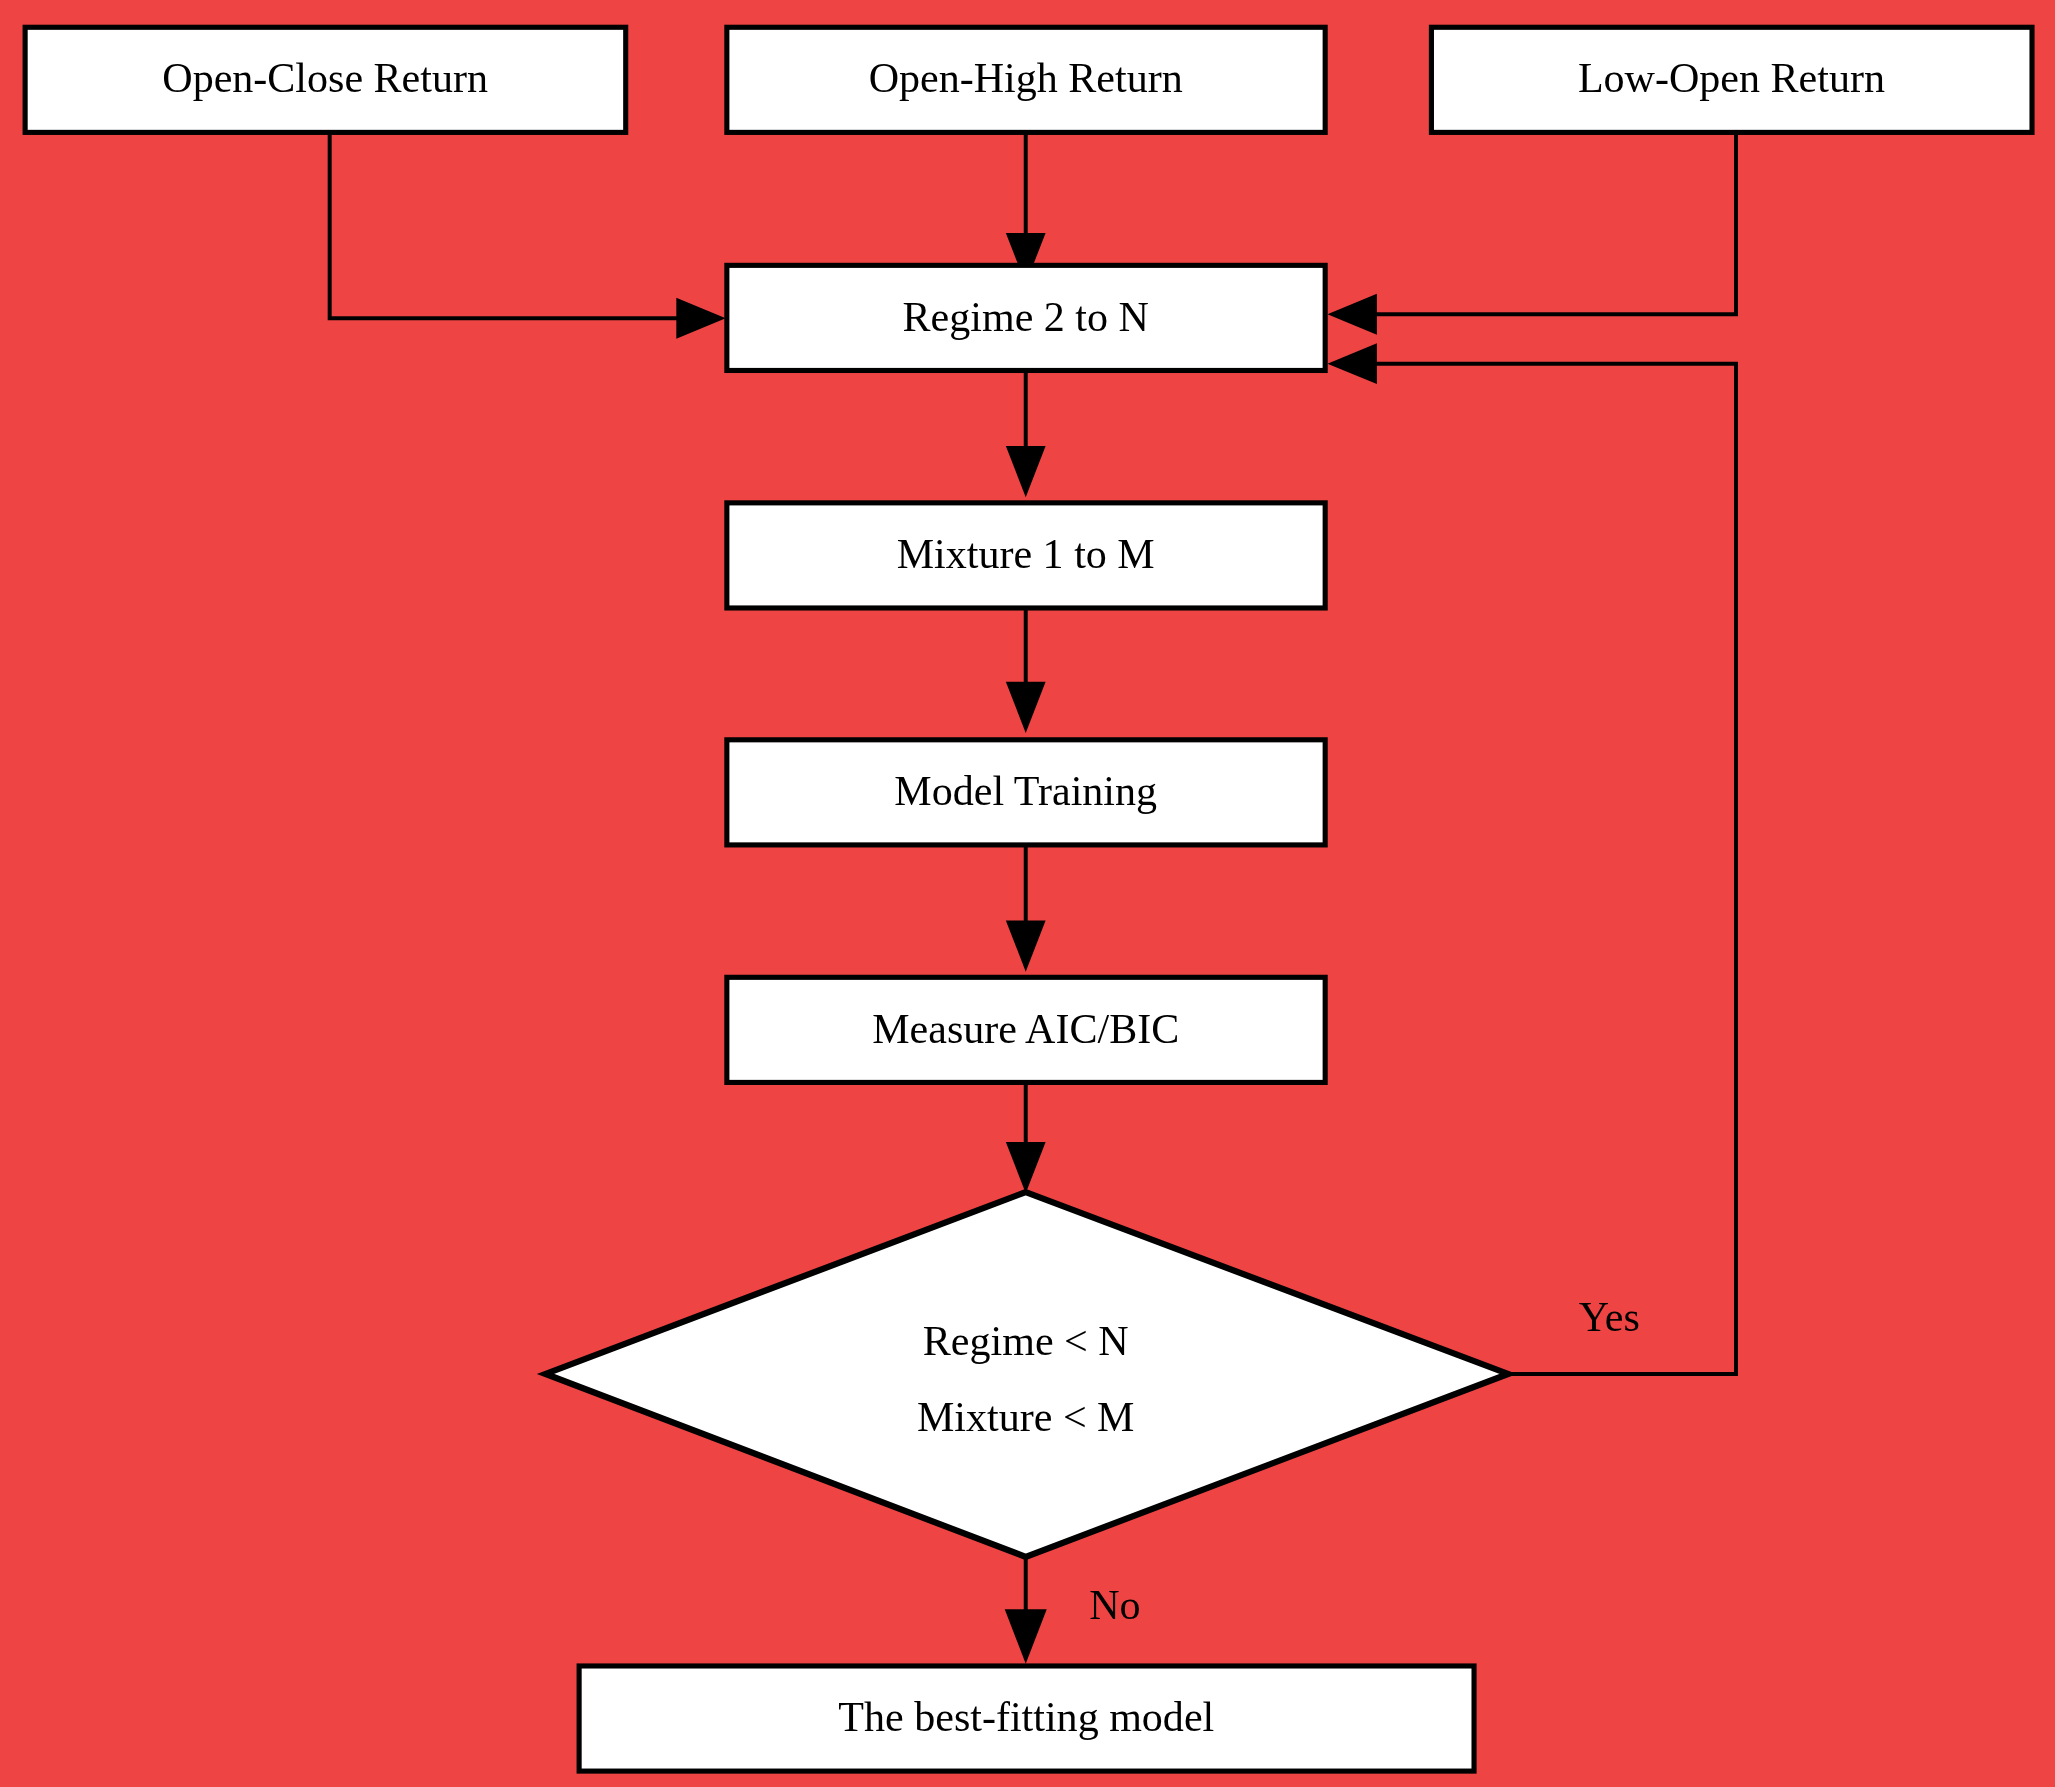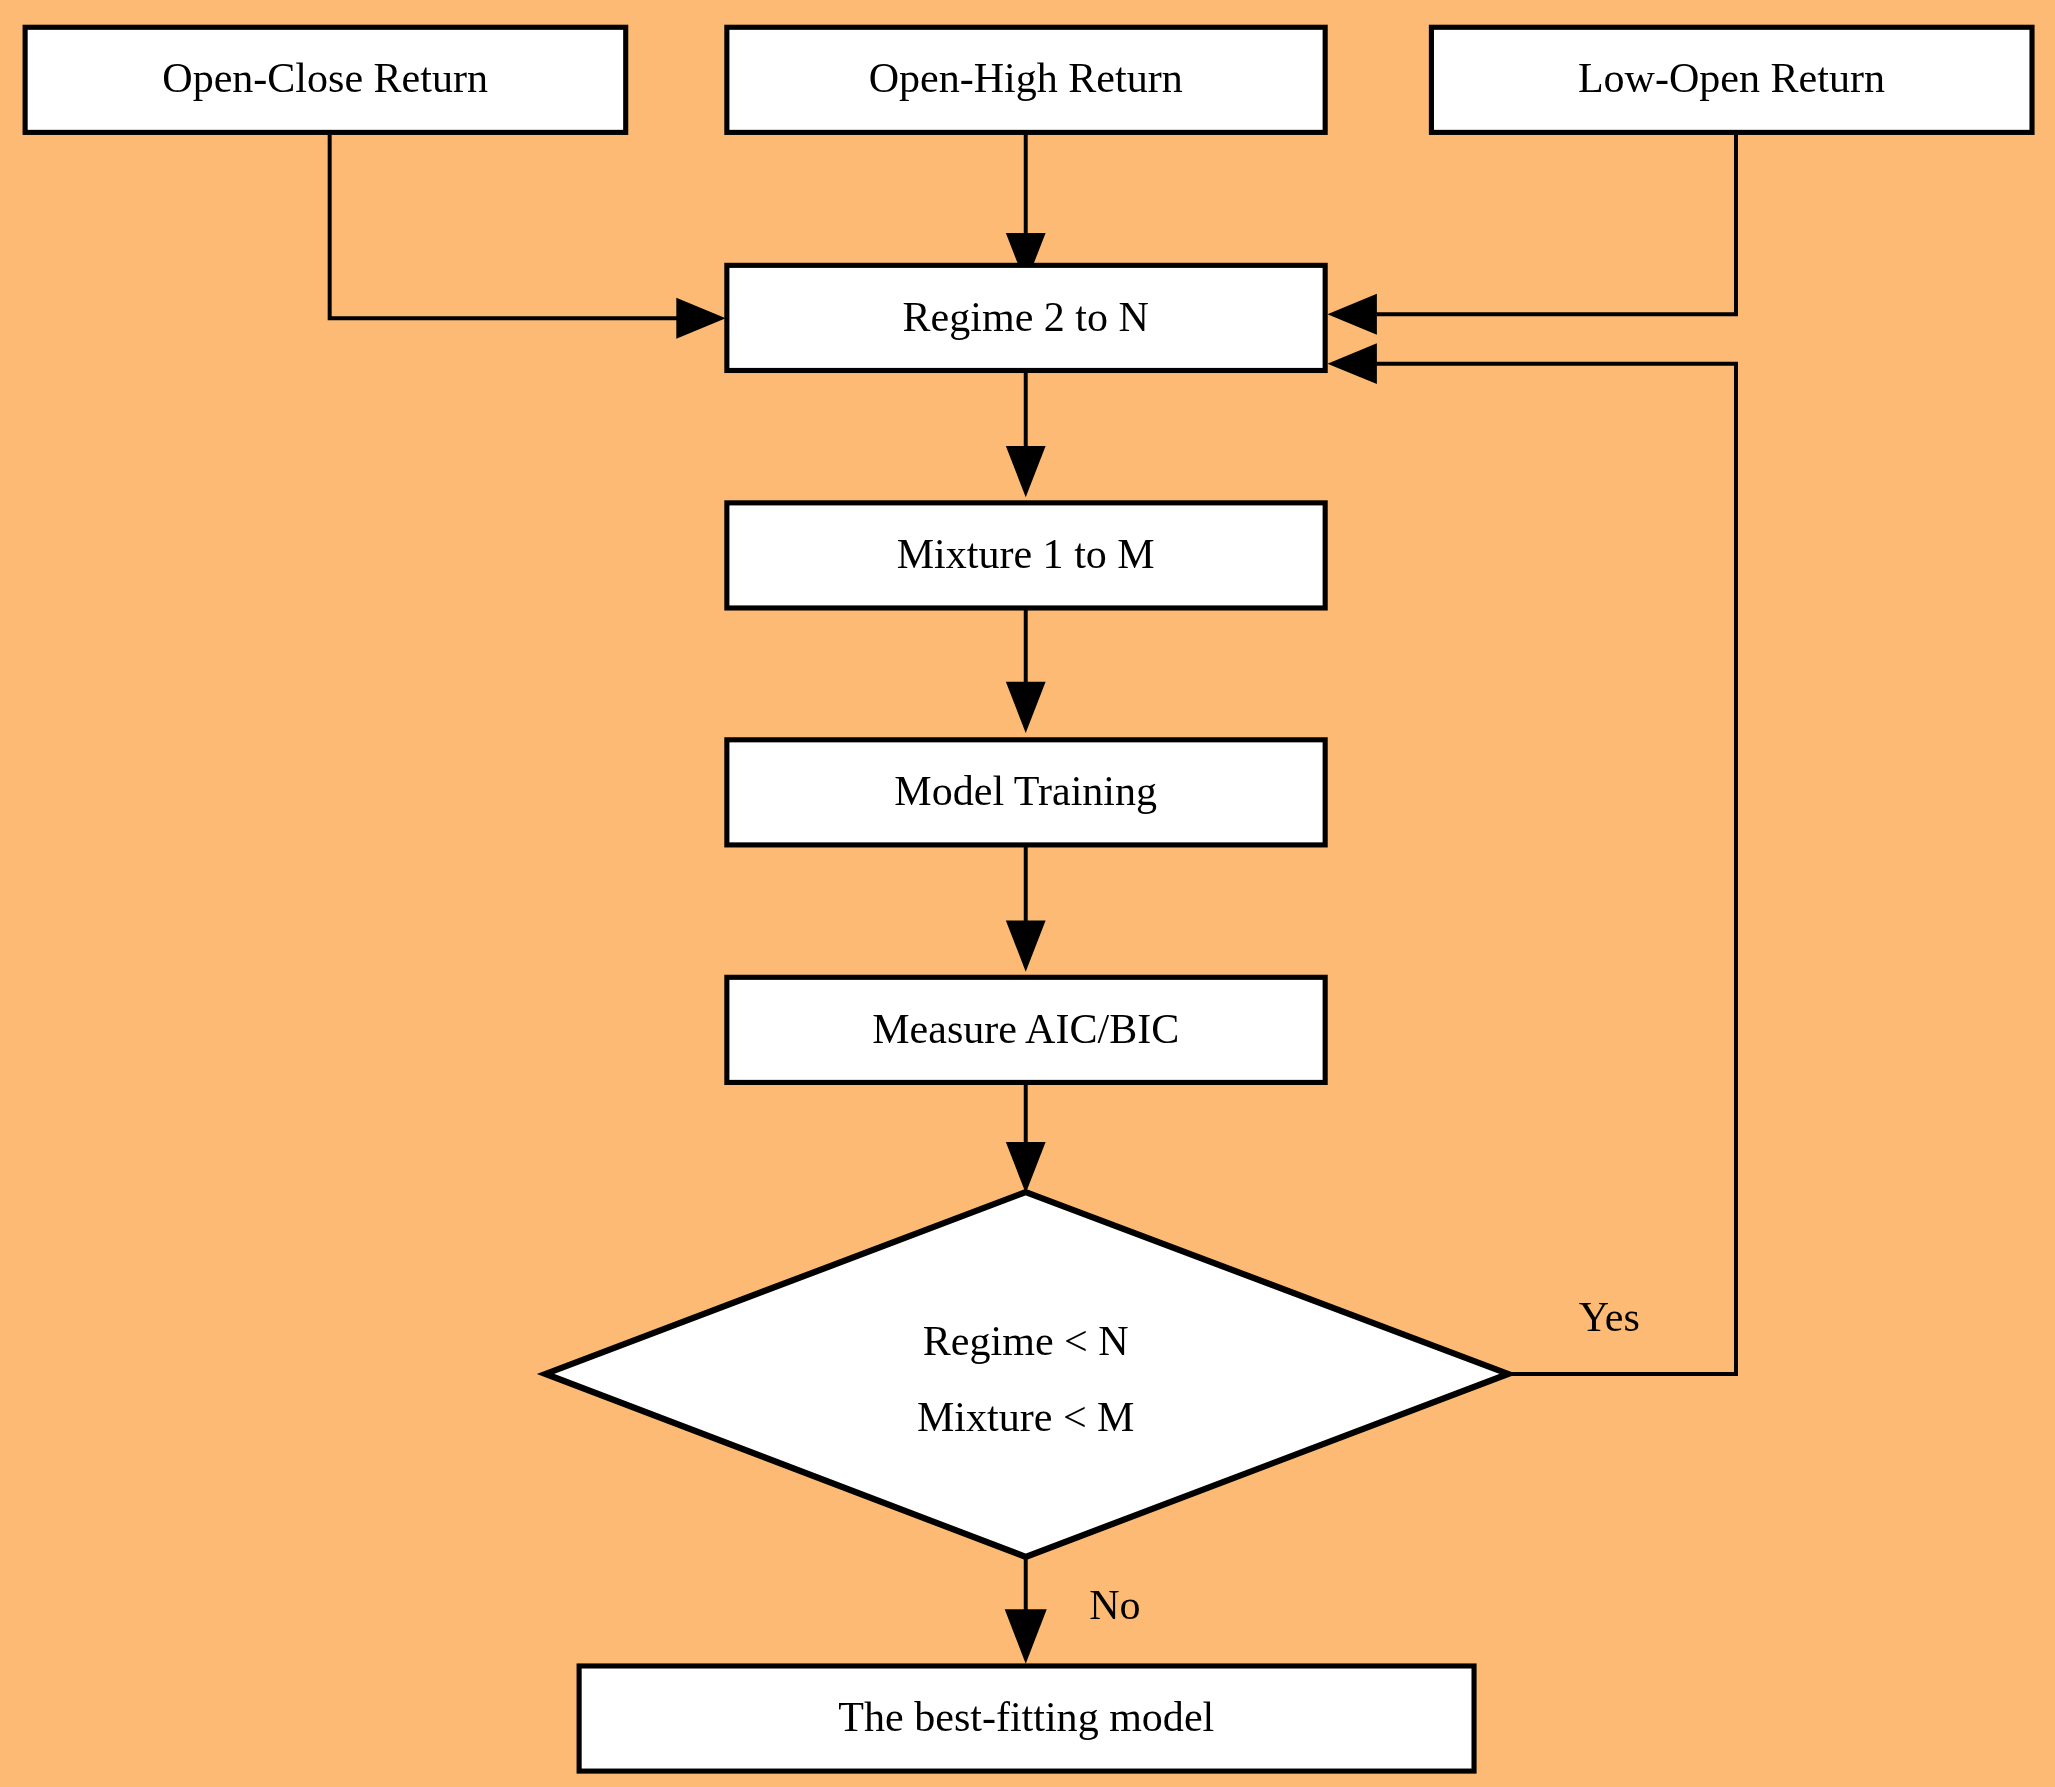--- a/index.html
+++ b/index.html
@@ -10,21 +10,21 @@
   body {
     width: 2056px;
     height: 1787px;
     font-family: "Liberation Serif", "DejaVu Serif", serif;
     overflow: hidden;
   }
   #flowchart-root {
     position: relative;
     width: 2056px;
     height: 1787px;
-    background: #fdba74;
+    background: #ef4444;
   }
   svg#flow-svg {
     position: absolute;
     top: 0;
     left: 0;
     width: 2056px;
     height: 1787px;
     display: block;
   }
   .node-rect {

